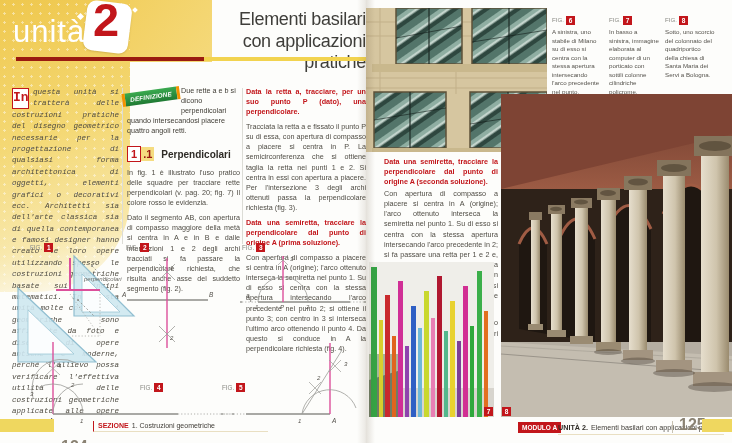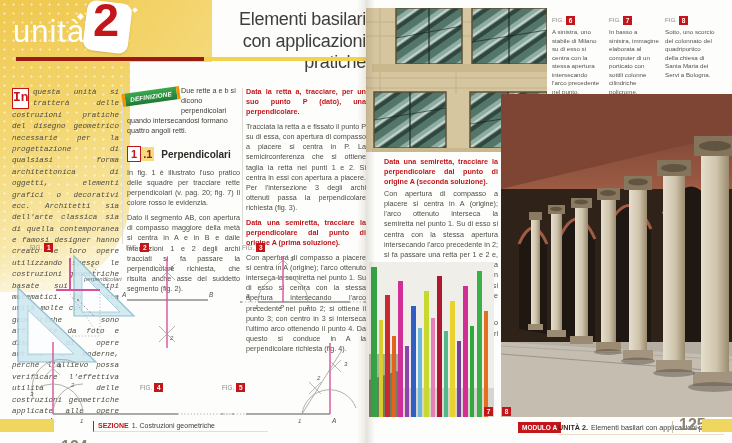--- a/index.html
+++ b/index.html
@@ -87,21 +87,21 @@
     <span class="dropcap">In</span>
     <span>questa unità si tratterà delle costruzioni pratiche del disegno geometrico necessarie per la progettazione di qualsiasi forma architettonica di oggetti, elementi grafici o decorativi ecc. Architetti sia dell'arte classica sia di quella contemporanea e famosi designer hanno creato le loro opere utilizzando spesso le costruzioni geometriche basate sui principi matematici. In questa unità molte costruzioni geometriche sono affiancate da foto e disegni di opere antiche e moderne, perché l'allievo possa verificare l'effettiva utilità delle costruzioni geometriche applicate alle opere d'arte.</span>
   </div>
 
   <div class="abs vrule" style="left:122px;"></div>
   <div class="abs vrule" style="left:242px;"></div>
 
   <div class="abs defbox">
     <span class="defbadge">DEFINIZIONE</span>
     <span class="defspacer"></span>
-    <span>Due rette a e b si dicono perpendicolari quando intersecandosi formano quattro angoli retti.</span>
+    <span>Due rette a e b si dicono perpendicolari quando intersecandosi piacere quattro angoli retti.</span>
   </div>
 
   <div class="abs sec-head">
     <span class="sec-n1">1</span>
     <span class="sec-n2">.1</span>
     <span class="sec-title">Perpendicolari</span>
   </div>
 
   <div class="abs tcol col2">
     <p>In fig. 1 è illustrato l'uso pratico delle squadre per tracciare rette perpendicolari (v. pag. 20; fig. 7) Il colore rosso le evidenzia.</p>

